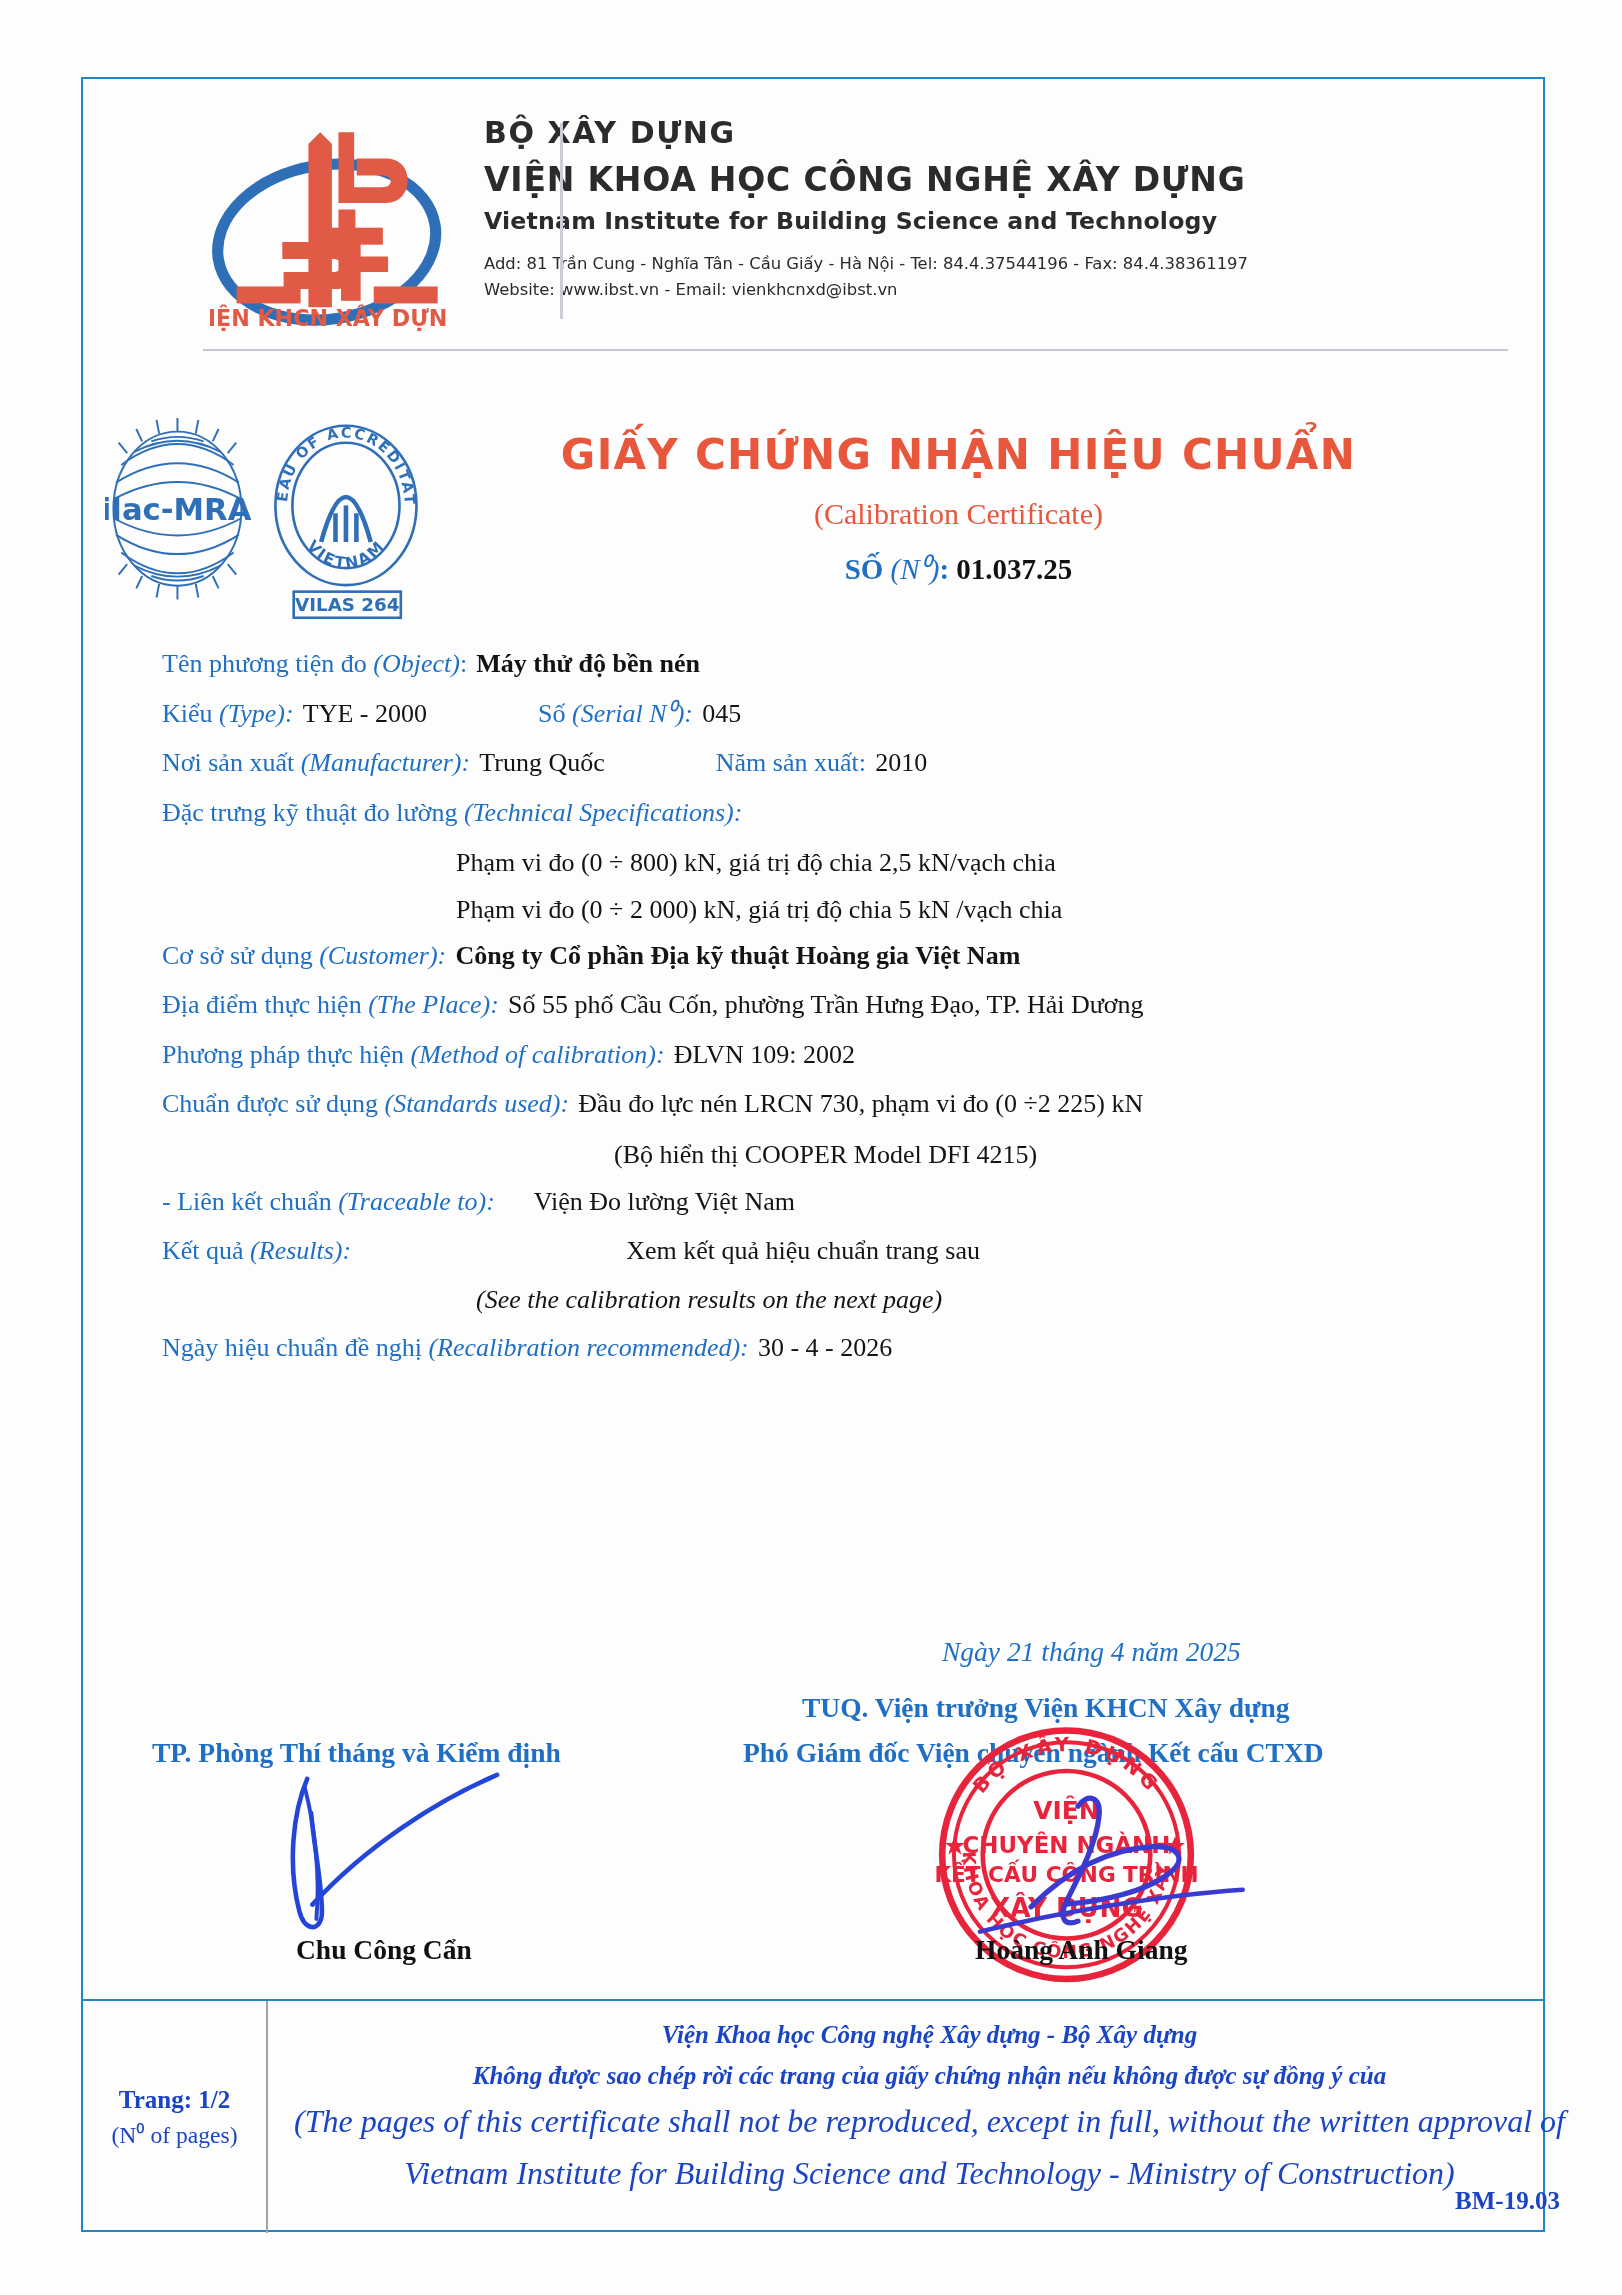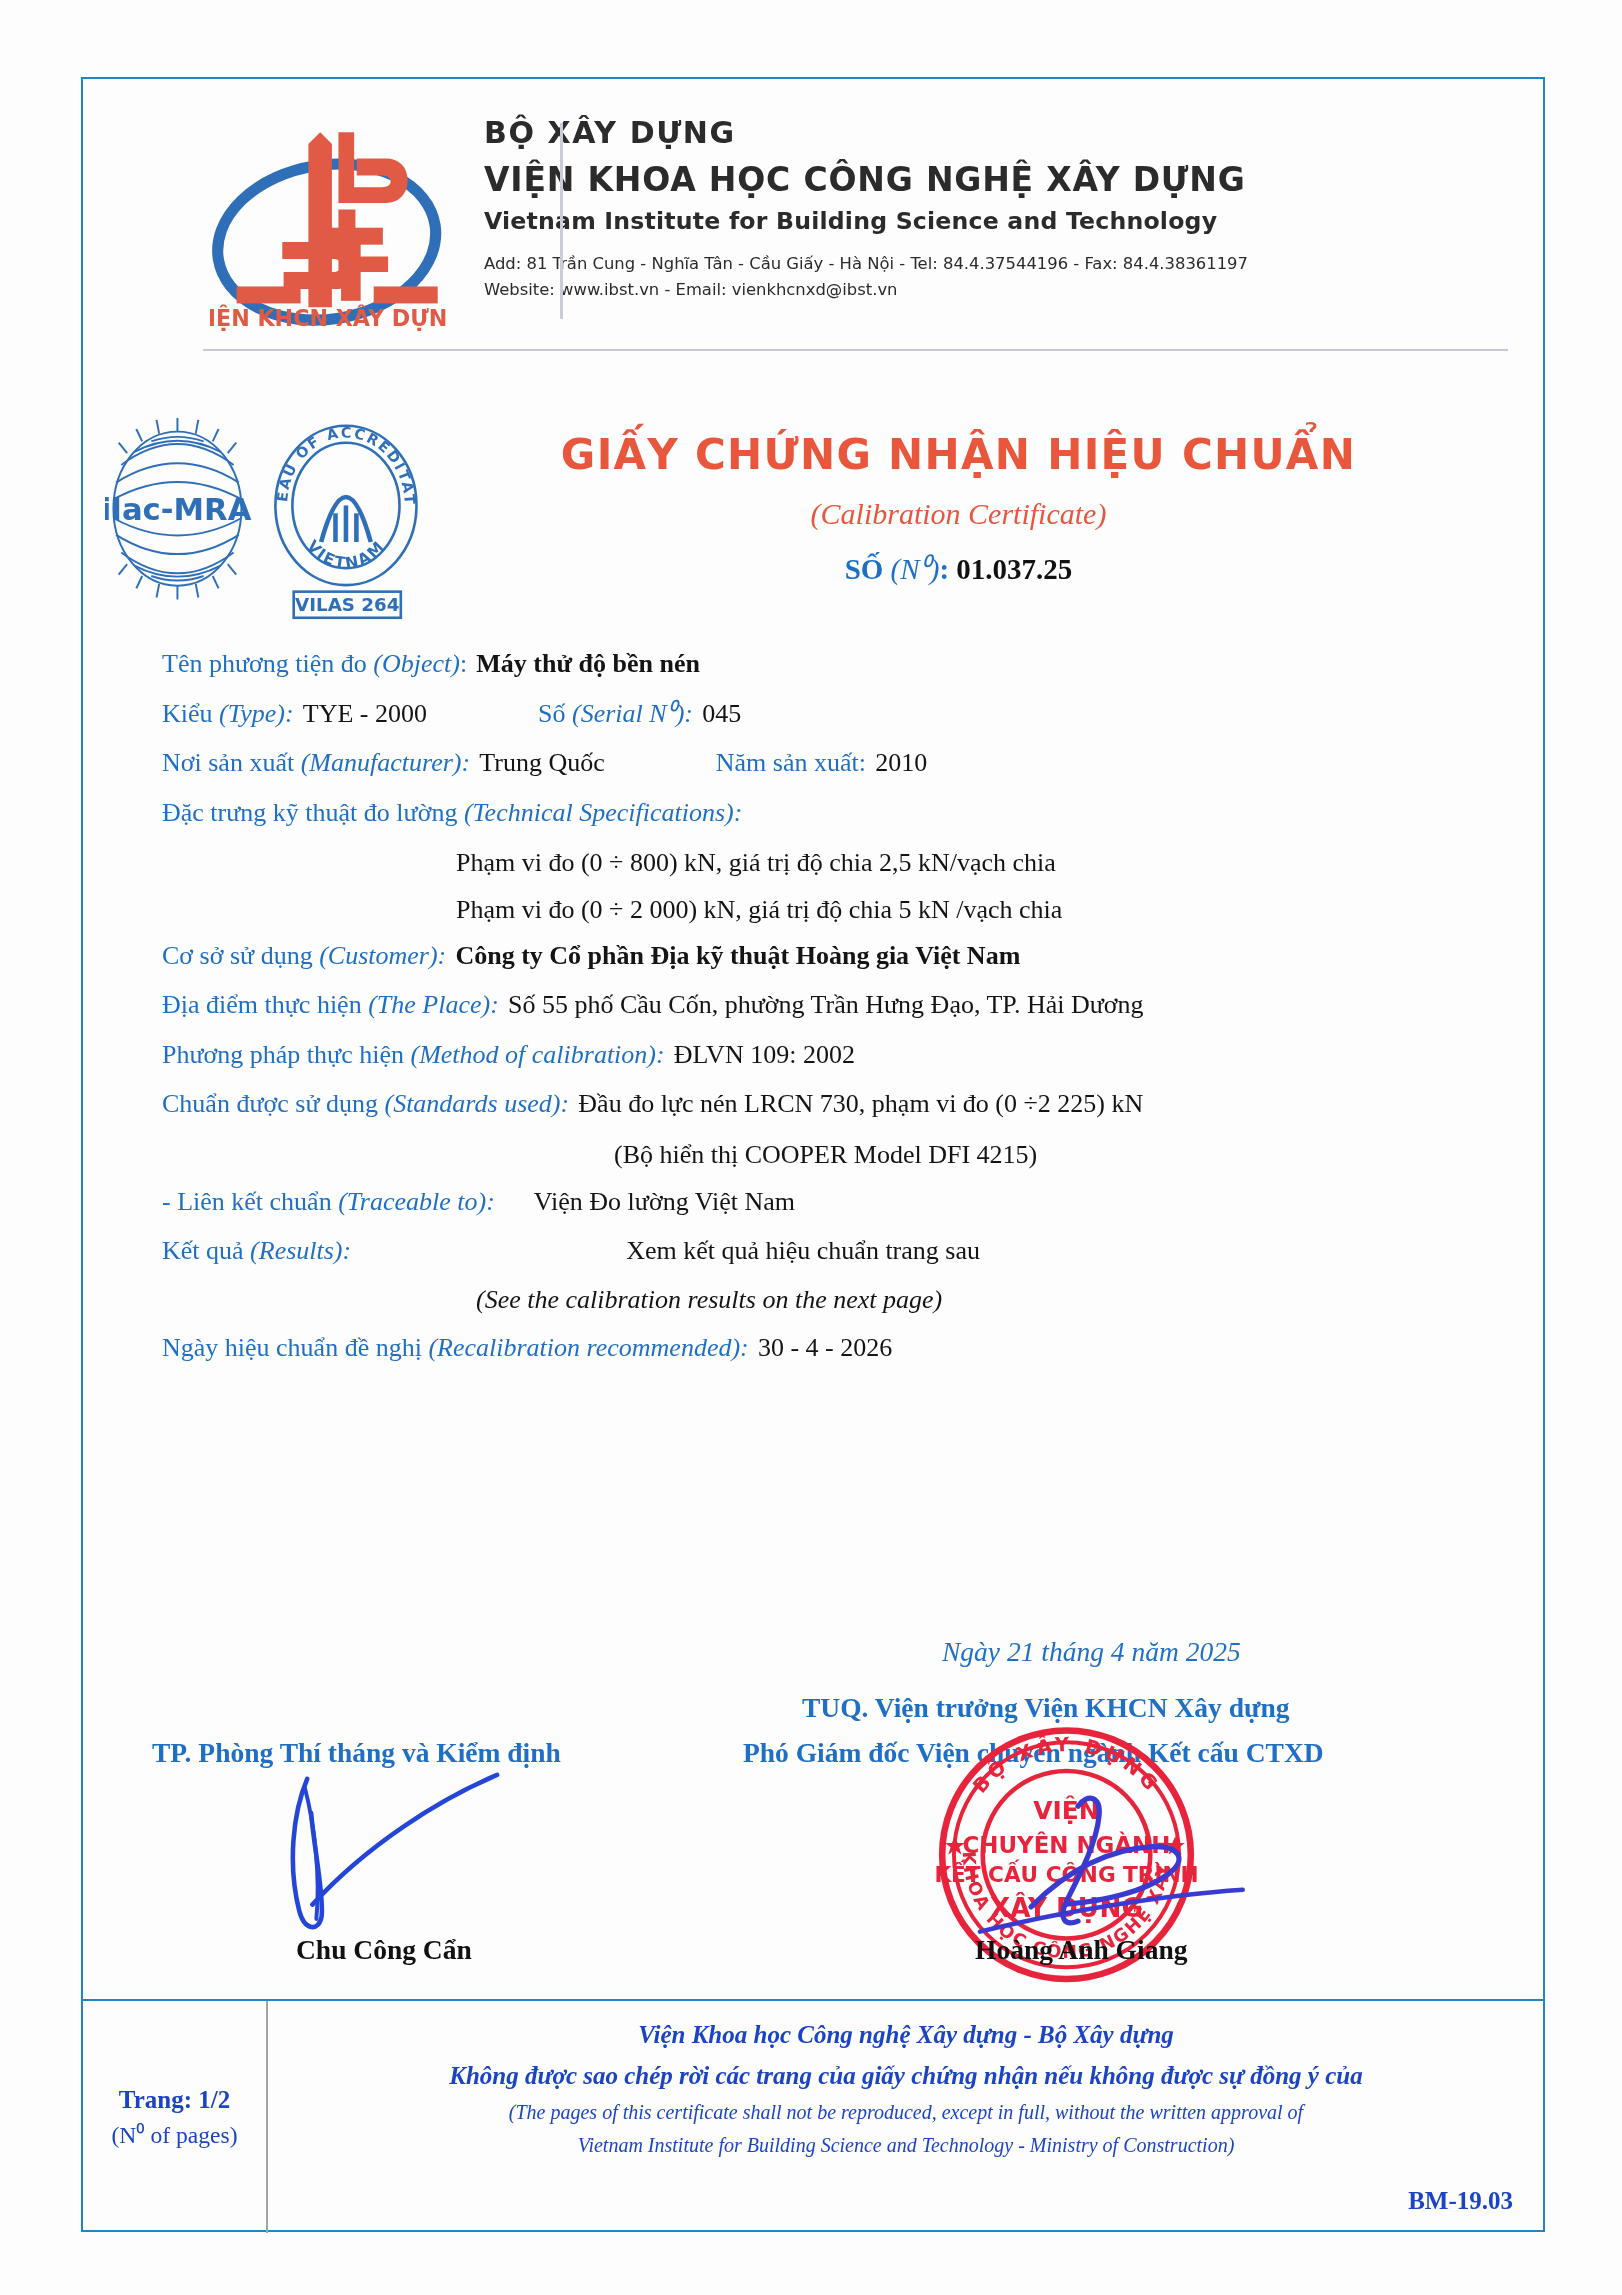--- a/index.html
+++ b/index.html
@@ -136,21 +136,20 @@
     font-family: "DejaVu Sans", sans-serif;
     font-weight: bold;
     font-size: 42px;
     letter-spacing: 1.3px;
     color: #e8563c;
     line-height: 1.08;
     white-space: nowrap;
   }
   .cert-subtitle {
     font-family: "Liberation Serif", serif;
-    font-style: italic;
     font-size: 30px;
     color: #e8563c;
     margin-top: 19.6px;
   }
   .cert-no {
     font-family: "Liberation Serif", serif;
     font-size: 29px;
     margin-top: 17px;
     color: #111;
     font-weight: bold;
@@ -306,21 +305,21 @@
   }
   .fr-line {
     font-style: italic;
     font-weight: bold;
     font-size: 25px;
     line-height: 1.62;
     white-space: nowrap;
   }
   .fr-line.en {
     font-weight: normal;
-    font-size: 20px;
+    font-size: 32px;
   }
   .form-code {
     position: absolute;
     right: 31px;
     bottom: 18.3px;
     font-weight: bold;
     font-size: 25px;
     color: #1b44c4;
     font-style: normal;
   }

